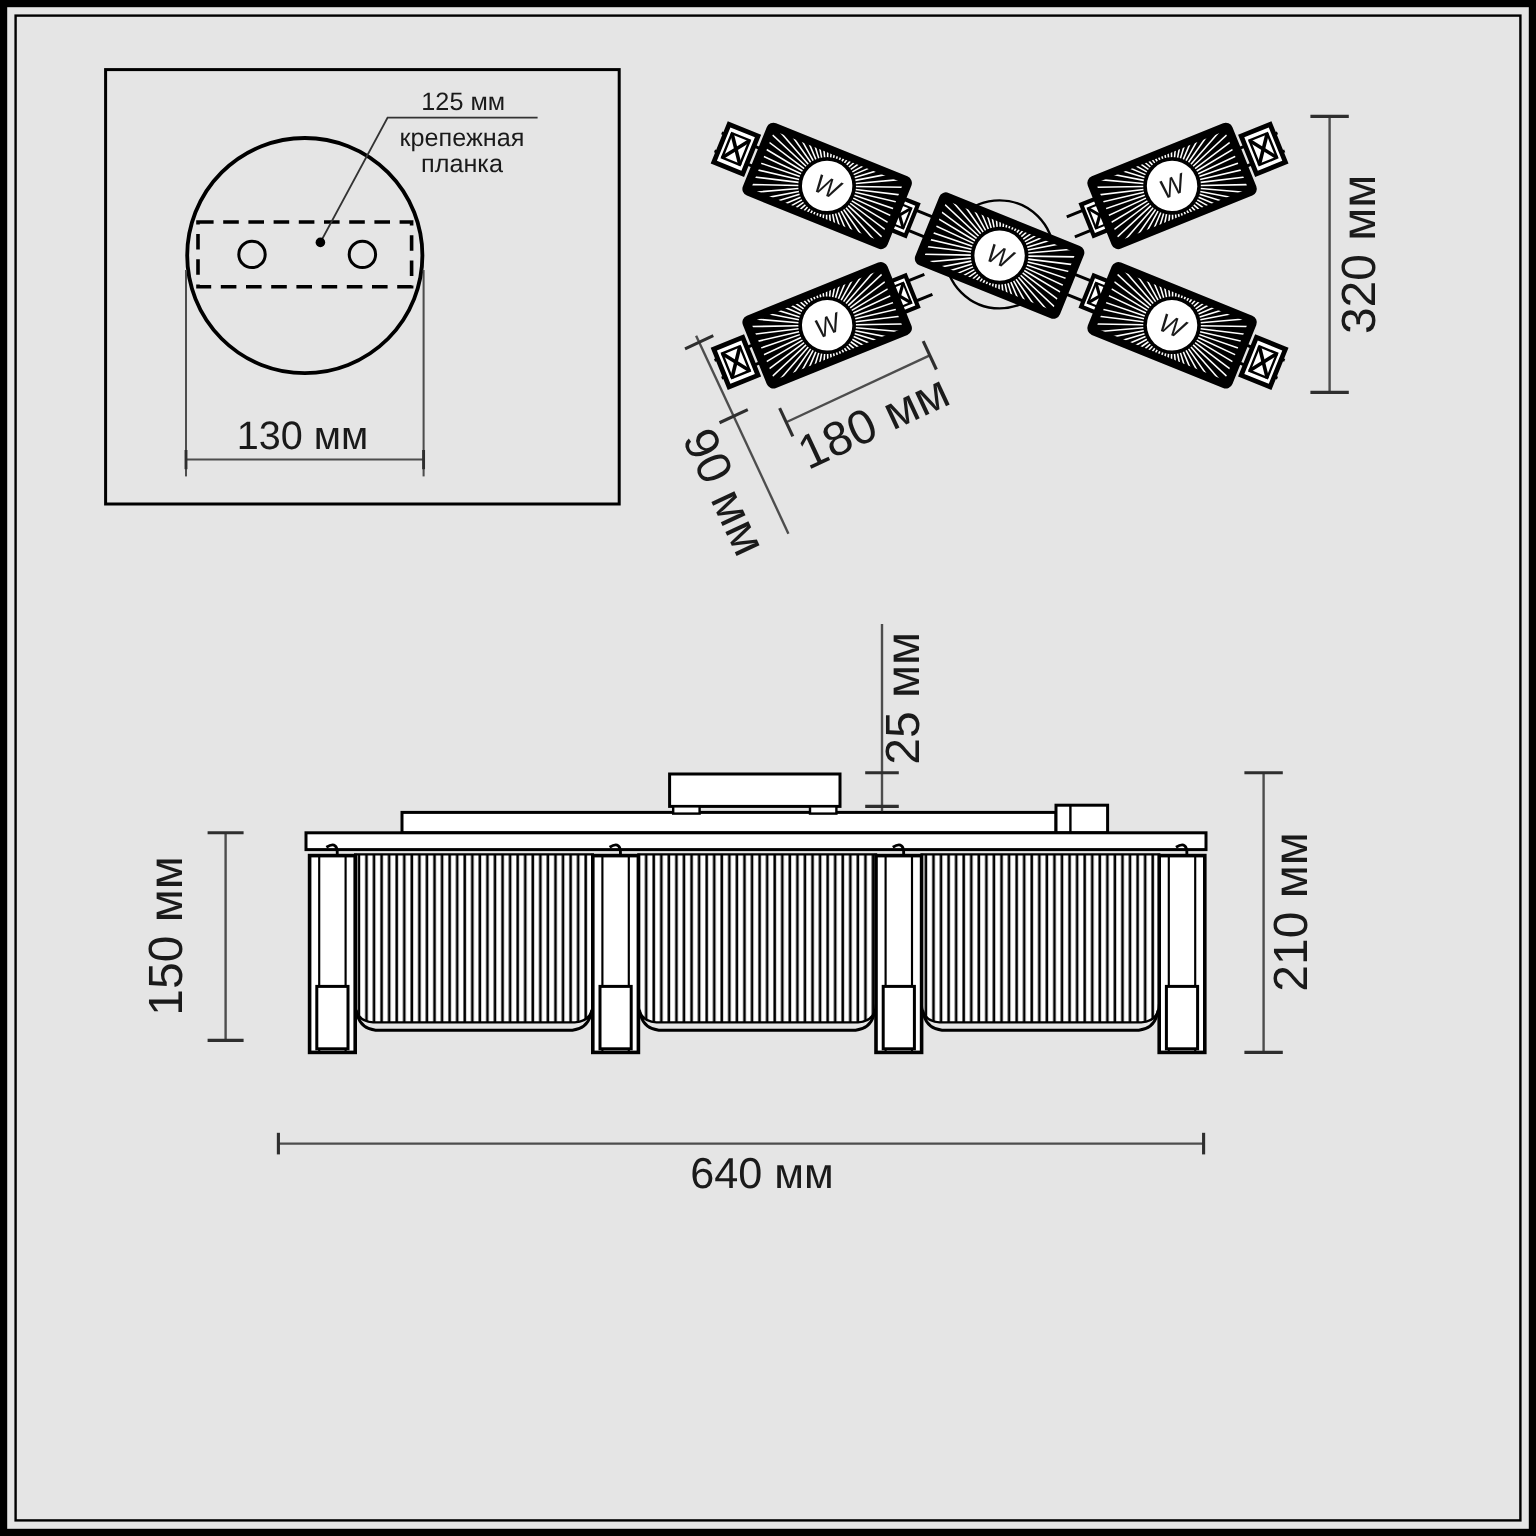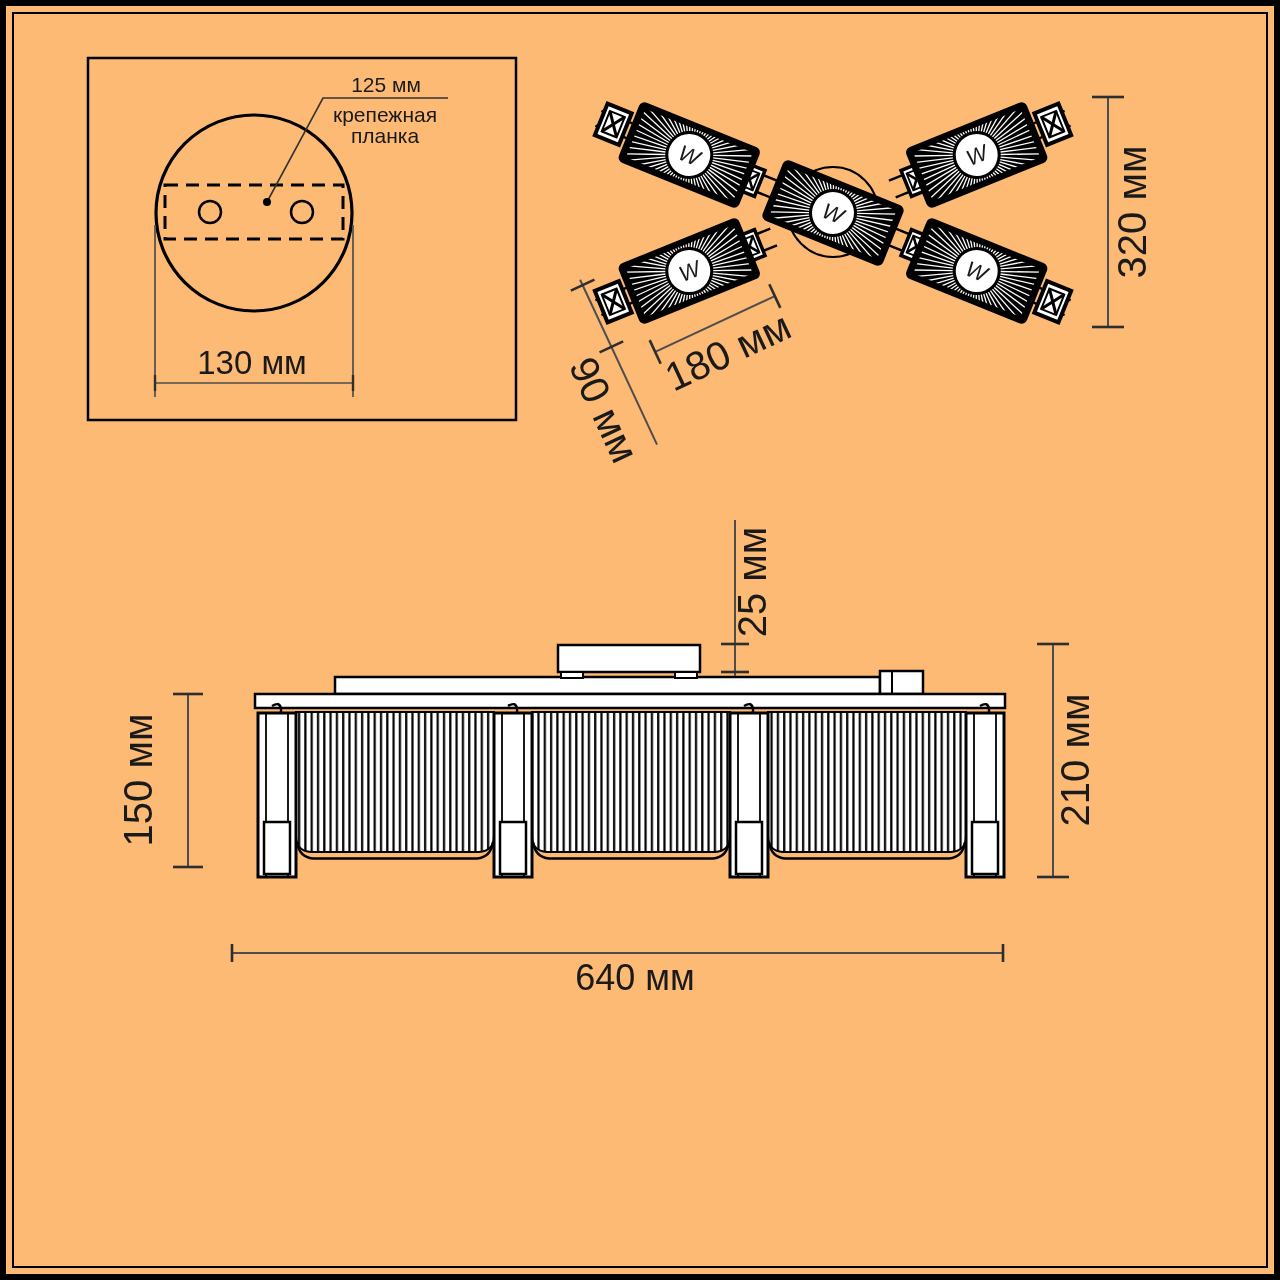--- a/index.html
+++ b/index.html
@@ -1,16 +1,16 @@
 <!DOCTYPE html>
 <html><head>
 <meta charset="utf-8">
 <style>
   html,body{margin:0;padding:0;background:#ffffff;}
-  .stage{width:1280px;height:1280px;position:relative;background:#fdba74;}
+  .stage{width:1280px;height:1280px;position:relative;background:#e5e5e5;}
   svg text{font-family:"Liberation Sans",sans-serif;fill:#1a1a1a;}
   text.dim{font-size:40px;}
   text.dim-sm{font-size:36px;}
   text.note{font-size:21px;}
 </style>
 </head>
 <body>
 
 <div class="stage">
 <svg width="1280" height="1280" viewBox="0 0 1280 1280">

